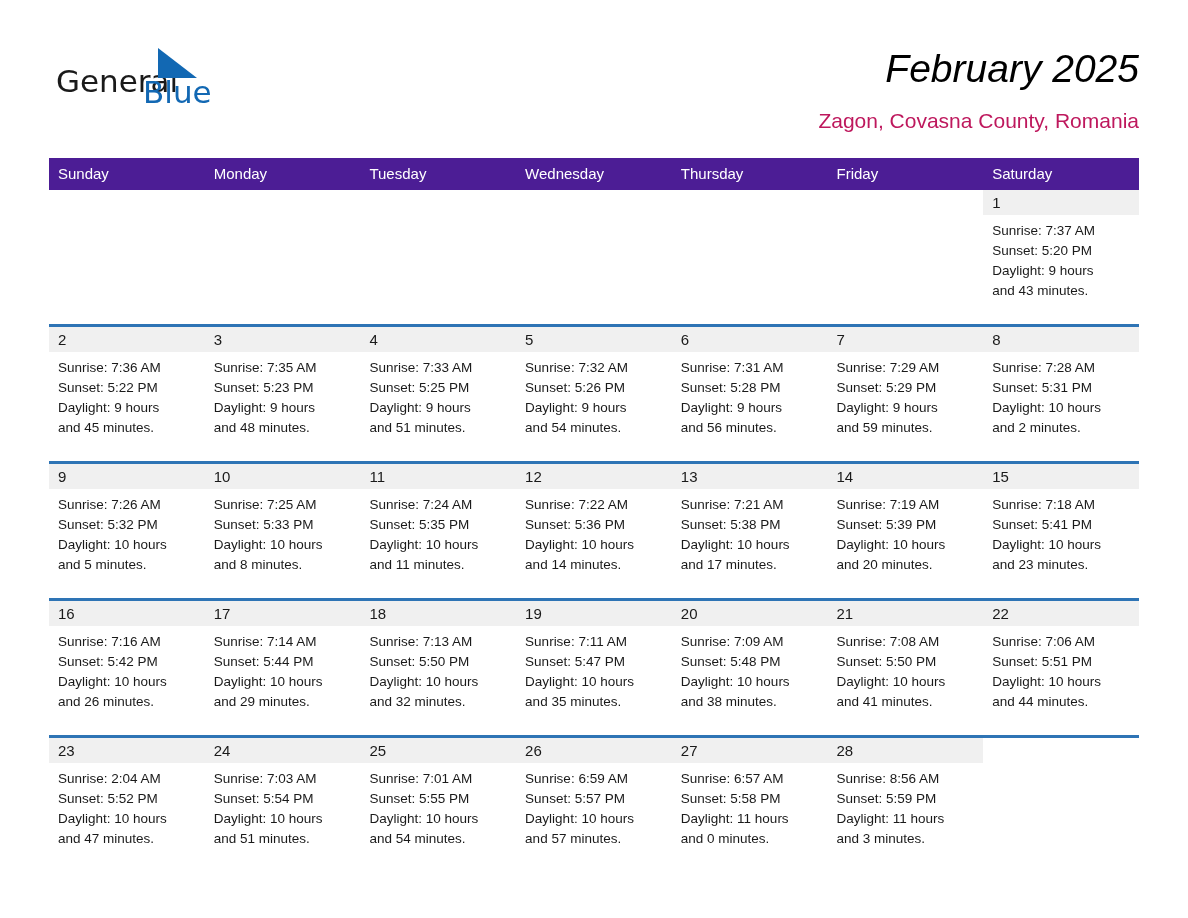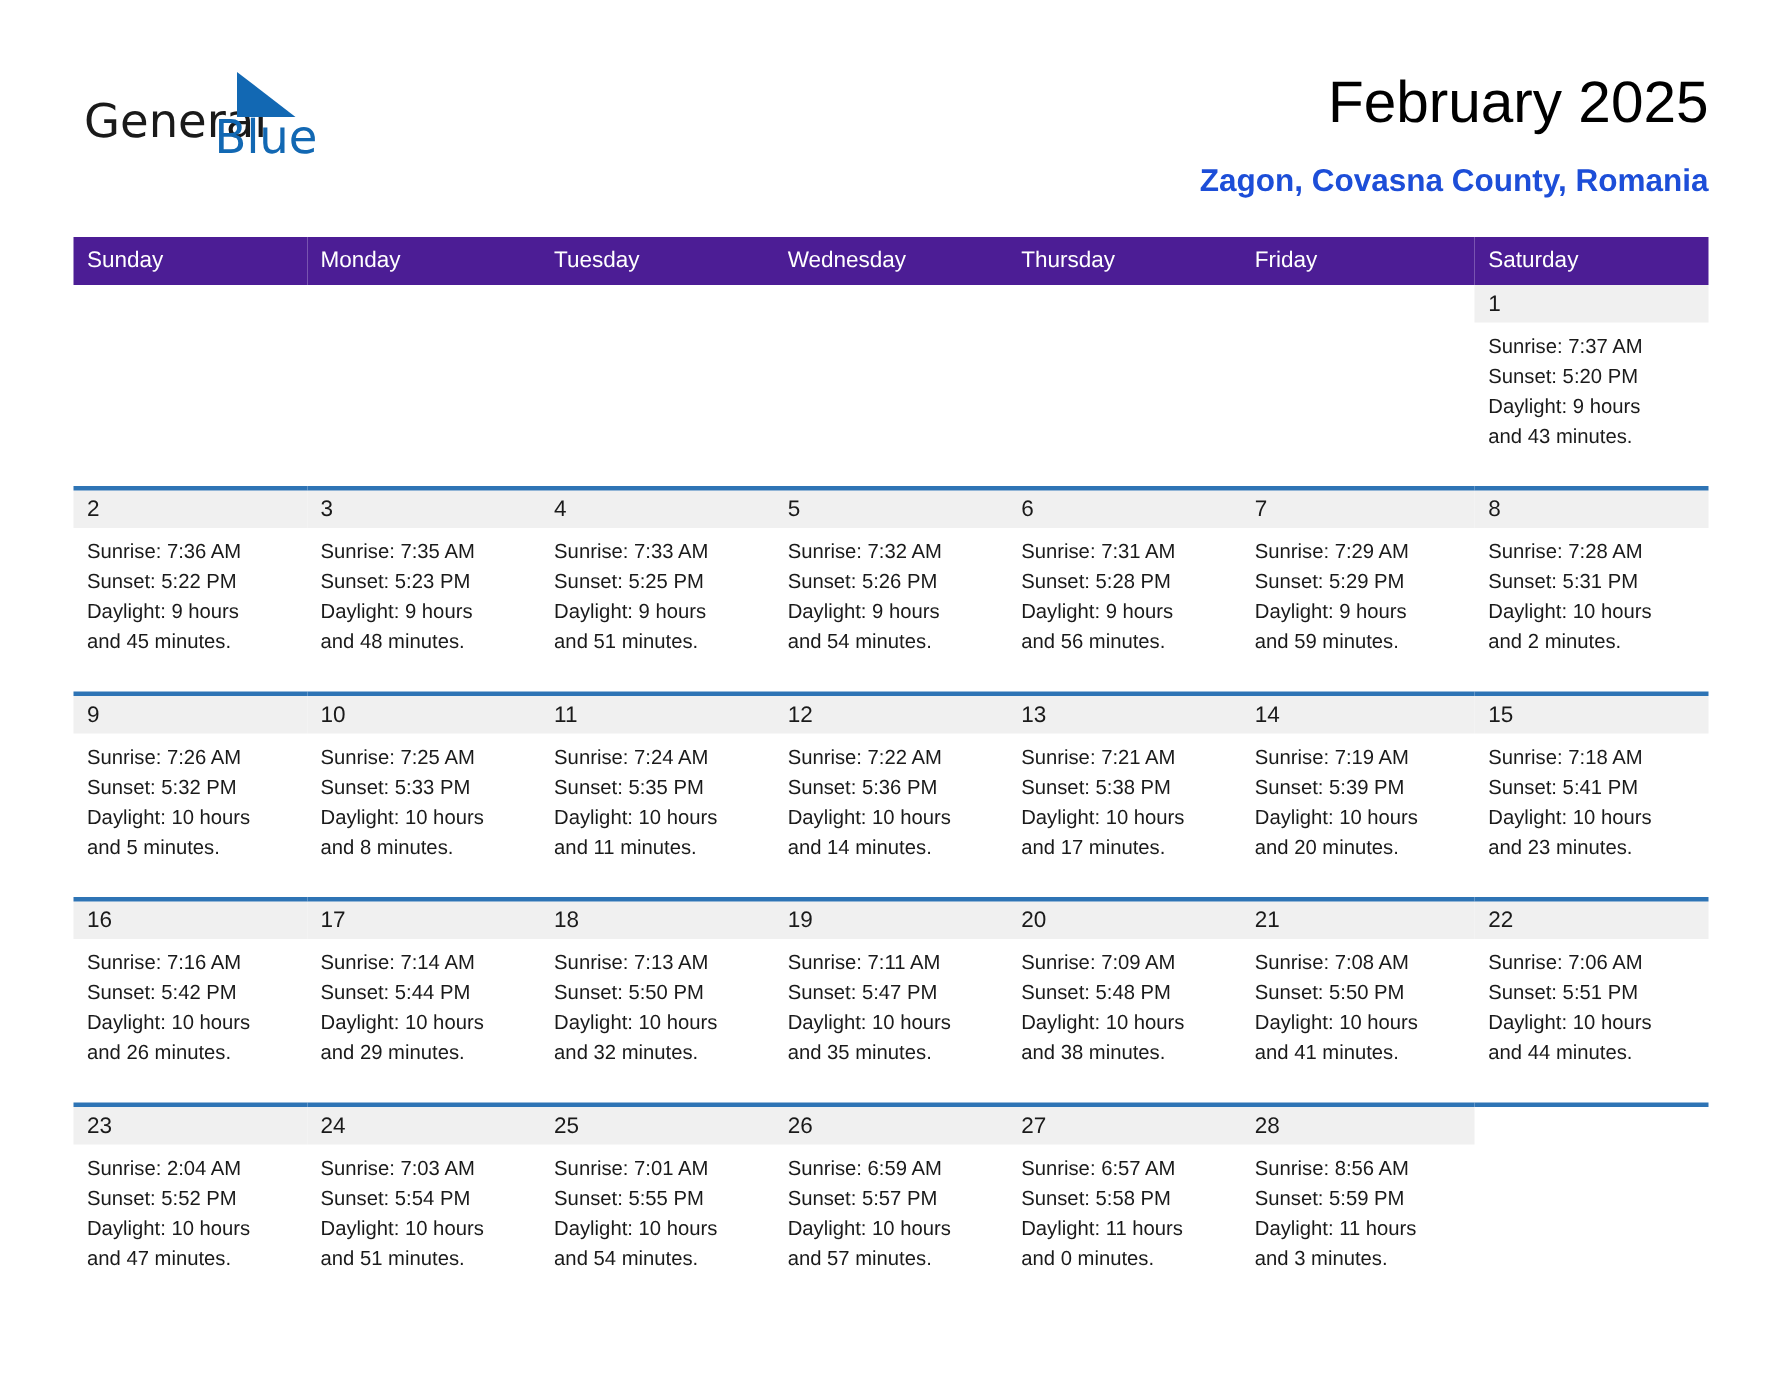--- a/index.html
+++ b/index.html
@@ -73,29 +73,30 @@
   .title {
     position: absolute;
     right: 0px;
     top: 46px;
     font-size: 39px;
     line-height: 46px;
     font-weight: 400;
     color: #000;
     text-align: right;
     white-space: nowrap;
+    font-style: italic;
   }
   .subtitle {
     position: absolute;
     right: 0px;
     top: 108px;
     font-size: 21px;
     line-height: 26px;
-    font-weight: 700;
-    color: #1d4ed8;
+    font-weight: 400;
+    color: #be185d;
     white-space: nowrap;
   }
 
   
   .calendar {
     position: absolute;
     left: 49px;
     top: 158px;
     width: 1090px;
     border-collapse: collapse;

